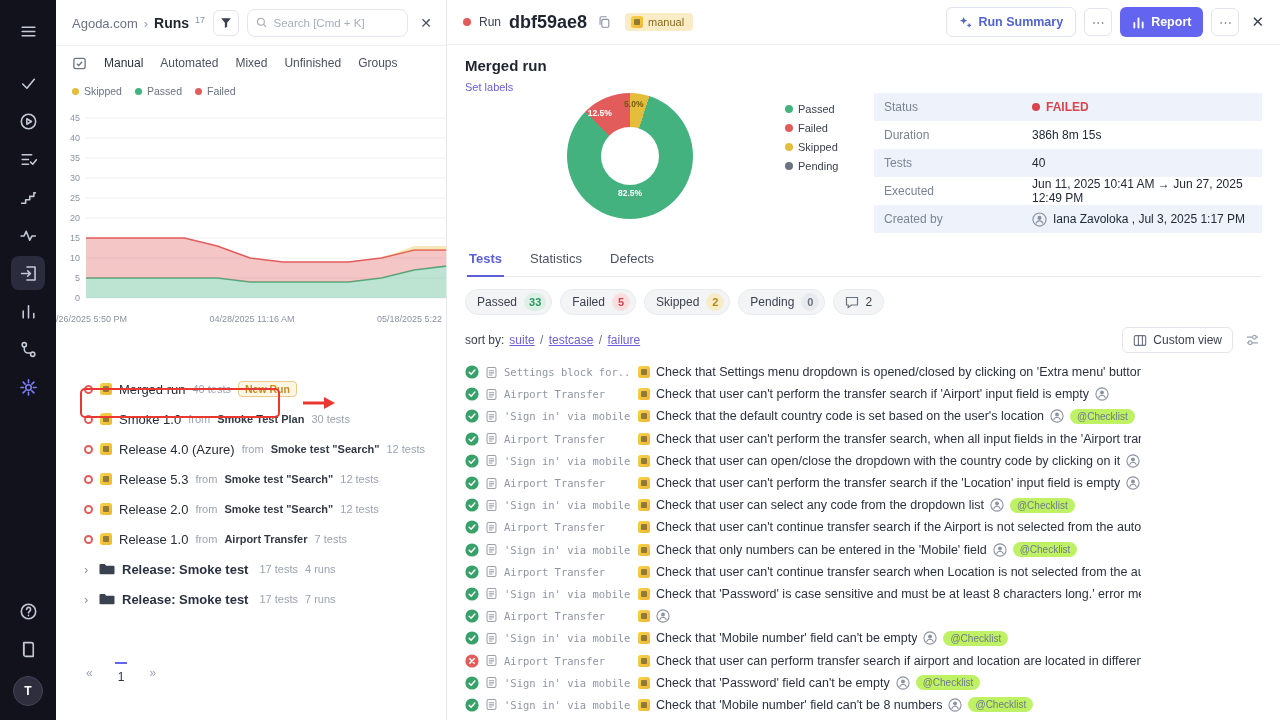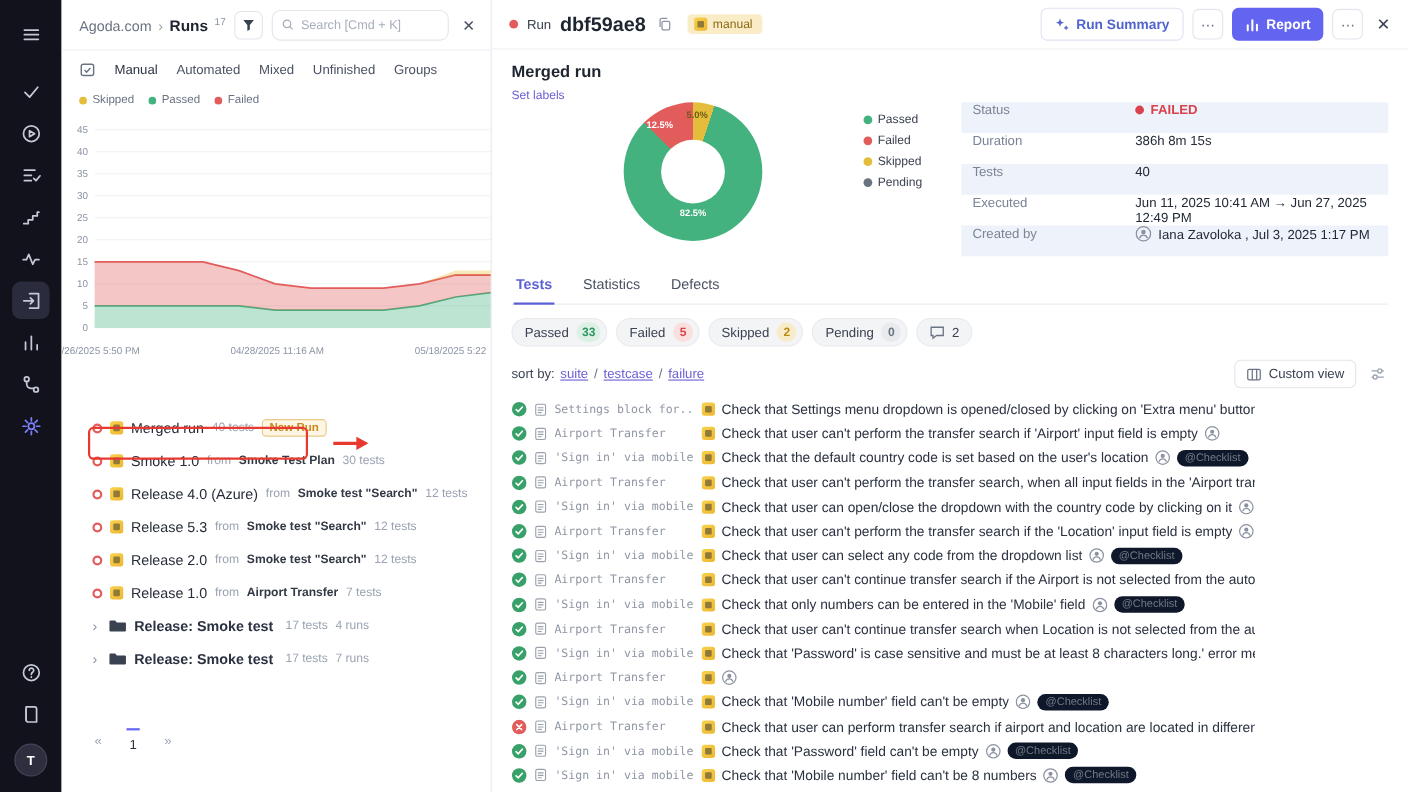--- a/index.html
+++ b/index.html
@@ -79,21 +79,21 @@
 .set-labels{font-size:11px;color:#6a5fd4;margin-top:7px;display:inline-block;cursor:pointer;width:max-content}
 .overview{display:flex;align-items:flex-start;min-height:140px}
 .donut-wrap{margin-left:102px;position:relative;width:126px;height:126px;flex:none}
 .donut{width:126px;height:126px;border-radius:50%}
 .donut-hole{position:absolute;left:50%;top:50%;width:58px;height:58px;background:#fff;border-radius:50%;transform:translate(-50%,-50%)}
 .donut-label{position:absolute;font-size:8.5px;font-weight:bold;transform:translate(-50%,-50%);z-index:2}
 .donut-legend{margin-left:92px;margin-top:10px;display:flex;flex-direction:column;gap:7px;flex:none}
 .donut-legend .lg-item{font-size:11px;color:#3a4150}
 .donut-legend .lg-dot{width:8px;height:8px}
 .info-table{margin-left:auto;width:388px;font-size:12px;flex:none}
-.info-row{display:flex;align-items:flex-start;min-height:28px;padding:0 10px}
+.info-row{display:flex;align-items:center;min-height:28px;padding:0 10px}
 .info-row:nth-child(odd){background:#eef2fa}
 .info-label{width:148px;color:#7a8494;flex:none}
 .info-value{color:#222a38;display:flex;align-items:center;gap:6px}
 .st-dot{width:8px;height:8px;border-radius:50%;background:#d8434e;display:inline-block}
 .st-text{color:#d8434e;font-weight:bold}
 .ib14 svg{width:15px;height:15px}
 .mp-tabs{display:flex;gap:24px;margin-top:14px;border-bottom:1px solid #e9ebf0;padding-left:2px;flex:none}
 .mp-tab{font-size:13px;color:#4a5263;padding:4px 2px 9px;cursor:pointer}
 .mp-tab.active{color:#5a5fd6;font-weight:bold;border-bottom:2px solid #5a5fd6;margin-bottom:-1px}
 .chips-row{display:flex;align-items:center;gap:8px;margin-top:12px;flex:none}
@@ -113,21 +113,21 @@
 .custom-view{margin-left:auto;height:26px;border:1px solid #e2e5eb;border-radius:6px;background:#fff;display:flex;align-items:center;gap:6px;padding:0 10px;font-size:12px;color:#3a4150}
 .sliders-btn{border:none;background:none;margin-left:12px;margin-right:2px;display:flex}
 .tests{margin-top:8px;overflow:hidden;flex:1}
 .test-row{height:22.2px;display:flex;align-items:center;gap:6px;white-space:nowrap;overflow:hidden;width:676px;cursor:pointer}
 .ic14{width:14px;height:14px;flex:none}
 .ic14 svg{width:14px;height:14px}
 .ic13{width:13px;height:13px;flex:none}
 .ic13 svg{width:13px;height:13px}
 .suite{font-family:"DejaVu Sans Mono",monospace;font-size:10.5px;color:#8f96a3;width:128px;flex:none;overflow:hidden}
 .t-title{font-size:12.5px;color:#2a3140;overflow:hidden;flex:0 1 auto}
-.cl-badge{background:#0f172a;color:#707988;font-size:10px;border-radius:8px;padding:2px 7px;flex:none}
+.cl-badge{background:#bef264;color:#707988;font-size:10px;border-radius:8px;padding:2px 7px;flex:none}
 </style>
 </head>
 <body>
 
 <aside class="iconbar">
   <div class="ib-icon hamb">
       <svg viewBox="0 0 18 18">
         <path d="M3 5h12M3 9h12M3 13h12"></path>
       </svg>
     </div>

